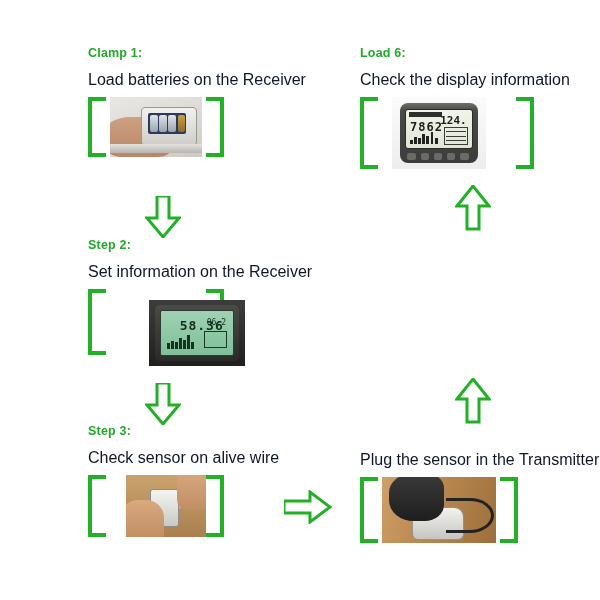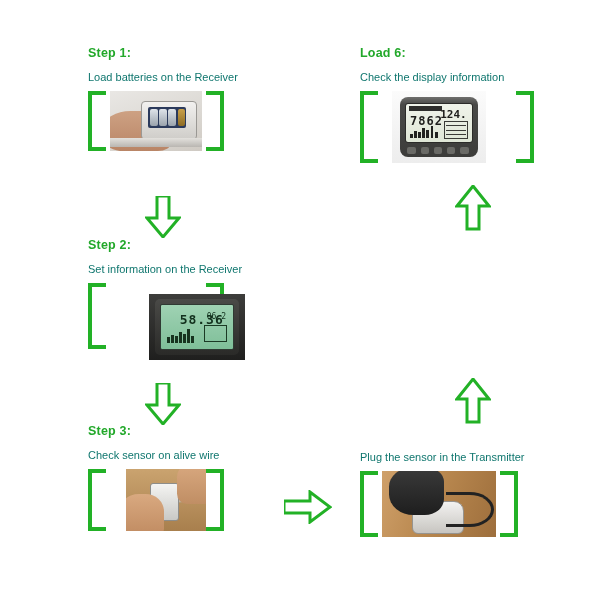--- a/index.html
+++ b/index.html
@@ -24,22 +24,22 @@
     position: absolute;
   }
   .step-title {
     color: #22a82a;
     font-weight: bold;
     font-size: 12.5px;
     letter-spacing: 0.2px;
     white-space: nowrap;
   }
   .step-desc {
-    color: #0f766e;
-    font-size: 11px;
+    color: #0f172a;
+    font-size: 16px;
     margin-top: 11px;
     white-space: nowrap;
   }
   
   .frame {
     position: relative;
     margin-top: 8px;
   }
   .frame .bracket {
     position: absolute;
@@ -246,21 +246,21 @@
     position:absolute; top:0; width:13%; height:100%;
     background:#6a6a66; border-radius:2px;
   }
 </style>
 </head>
 <body>
 
 <div class="canvas">
 
   <div class="step" style="left:88px; top:46px;">
-    <div class="step-title">Step 1:</div>
+    <div class="step-title">Clamp 1:</div>
     <div class="step-desc">Load batteries on the Receiver</div>
     <div class="frame" style="width:136px; height:60px;">
       <div class="bracket bl"></div>
       <div class="bracket br"></div>
       <div class="photo" style="left:22px; top:0; width:92px; height:60px;">
         <div class="ph p1">
           <div class="hand"></div>
           <div class="dev">
             <div class="battbay">
               <div class="cell c1"></div>

